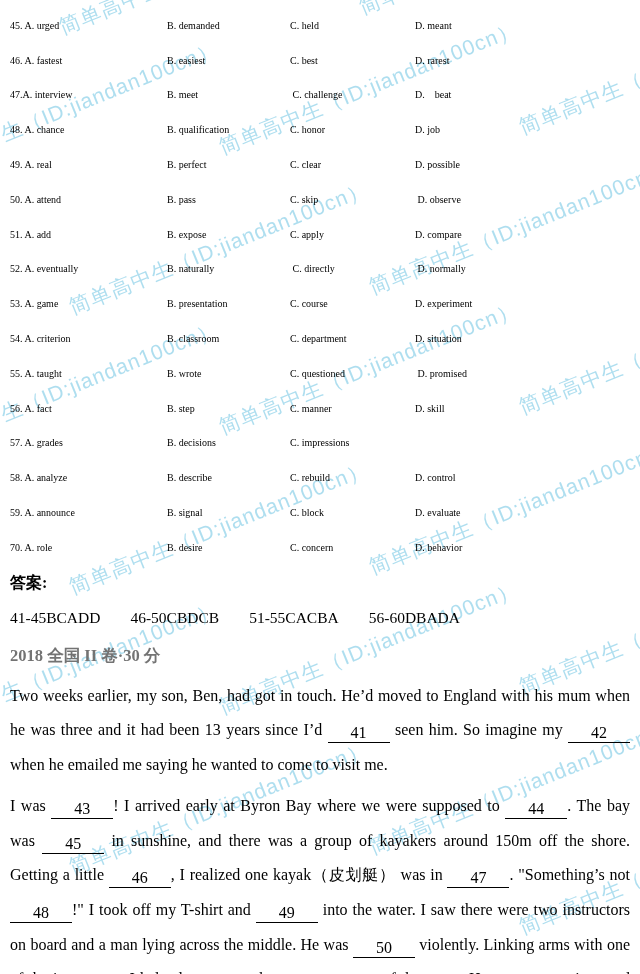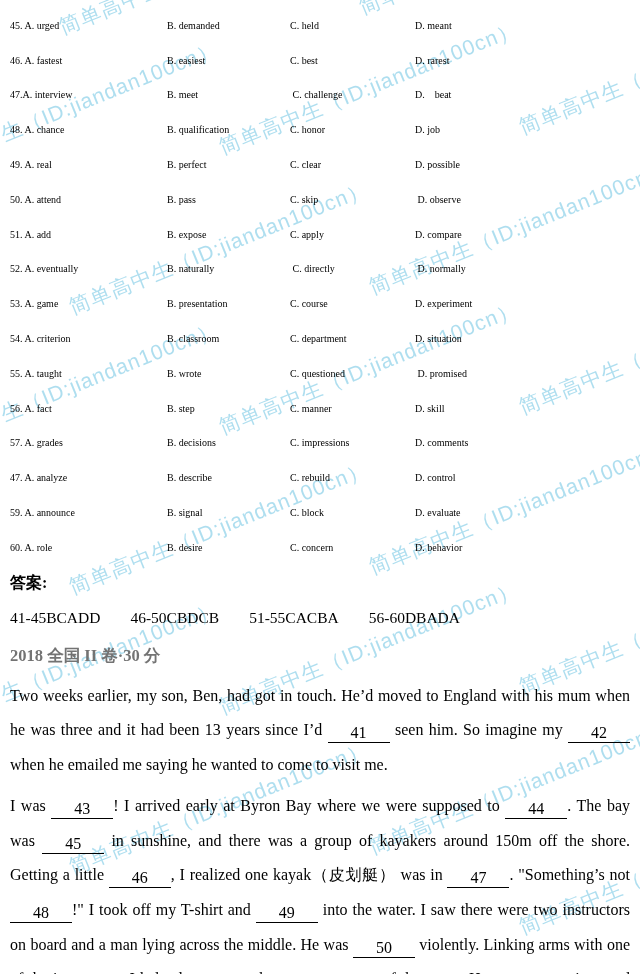--- a/index.html
+++ b/index.html
@@ -90,30 +90,30 @@
       <div class="opt-row">
         <span>54. A. criterion</span><span>B. classroom</span><span>C. department</span><span>D. situation</span>
       </div>
       <div class="opt-row">
         <span>55. A. taught</span><span>B. wrote</span><span>C. questioned</span><span> D. promised</span>
       </div>
       <div class="opt-row">
         <span>56. A. fact</span><span>B. step</span><span>C. manner</span><span>D. skill</span>
       </div>
       <div class="opt-row">
-        <span>57. A. grades</span><span>B. decisions</span><span>C. impressions</span><span>D. comments</span>
+        <span>57. A. grades</span><span>B. decisions</span><span>C. impressions</span>
       </div>
       <div class="opt-row">
-        <span>47. A. analyze</span><span>B. describe</span><span>C. rebuild</span><span>D. control</span>
+        <span>58. A. analyze</span><span>B. describe</span><span>C. rebuild</span><span>D. control</span>
       </div>
       <div class="opt-row">
         <span>59. A. announce</span><span>B. signal</span><span>C. block</span><span>D. evaluate</span>
       </div>
       <div class="opt-row">
-        <span>60. A. role</span><span>B. desire</span><span>C. concern</span><span>D. behavior</span>
+        <span>70. A. role</span><span>B. desire</span><span>C. concern</span><span>D. behavior</span>
       </div>
     </div>
 
     <div class="ans-label">答案:</div>
 
     <div class="ans-line">
       <span>41-45BCADD</span>
       <span>46-50CBDCB</span>
       <span>51-55CACBA</span>
       <span>56-60DBADA</span>

